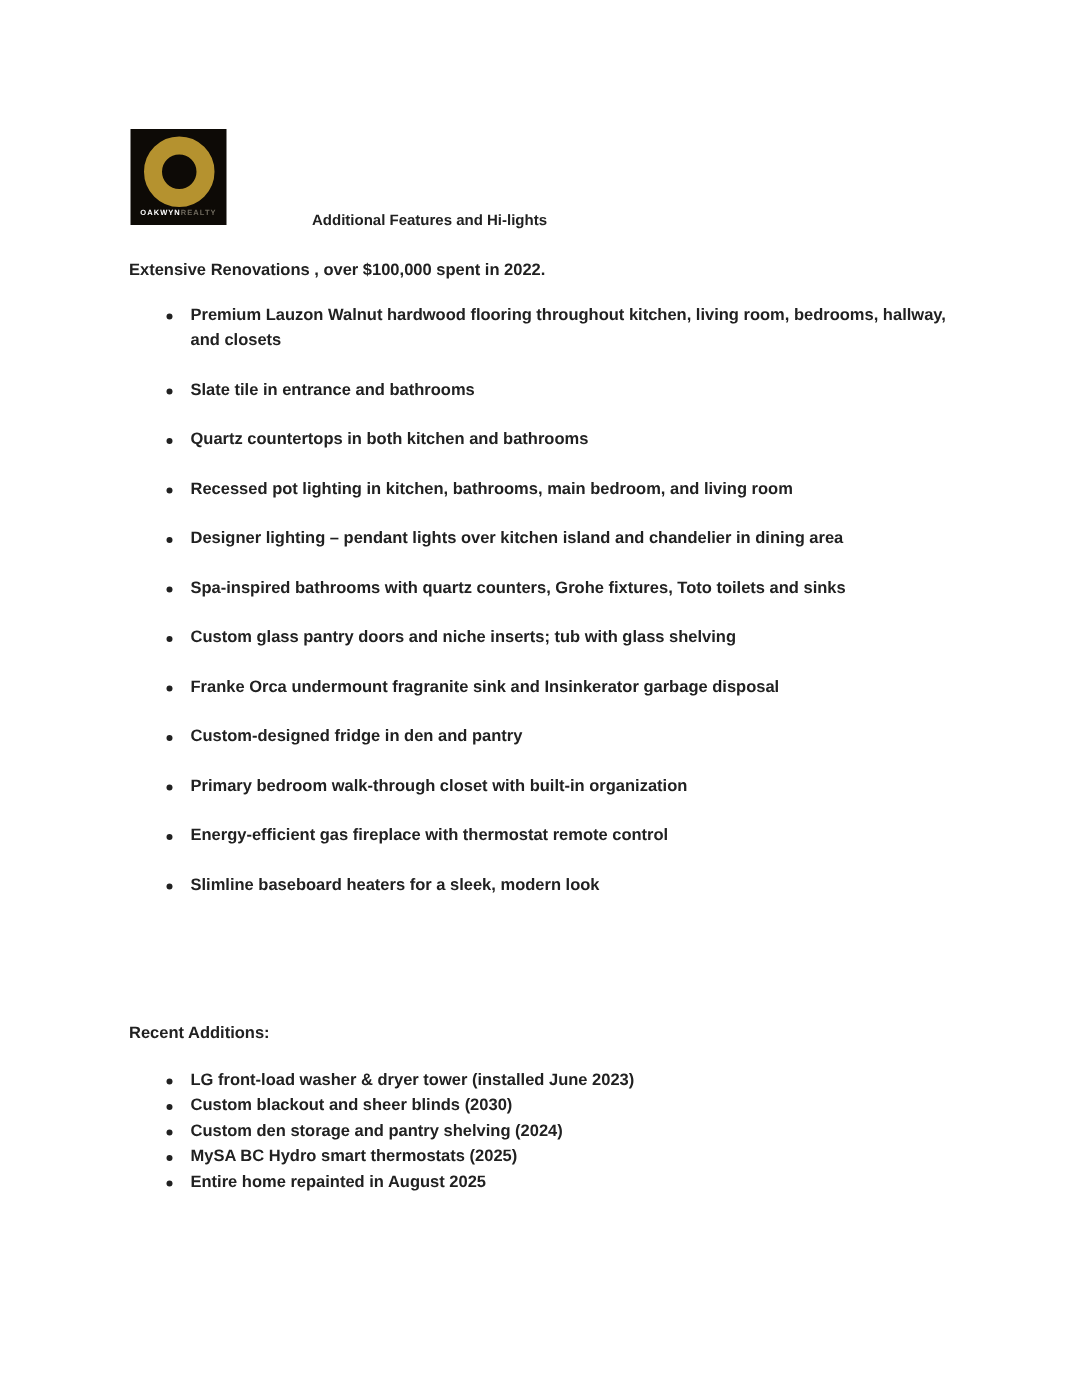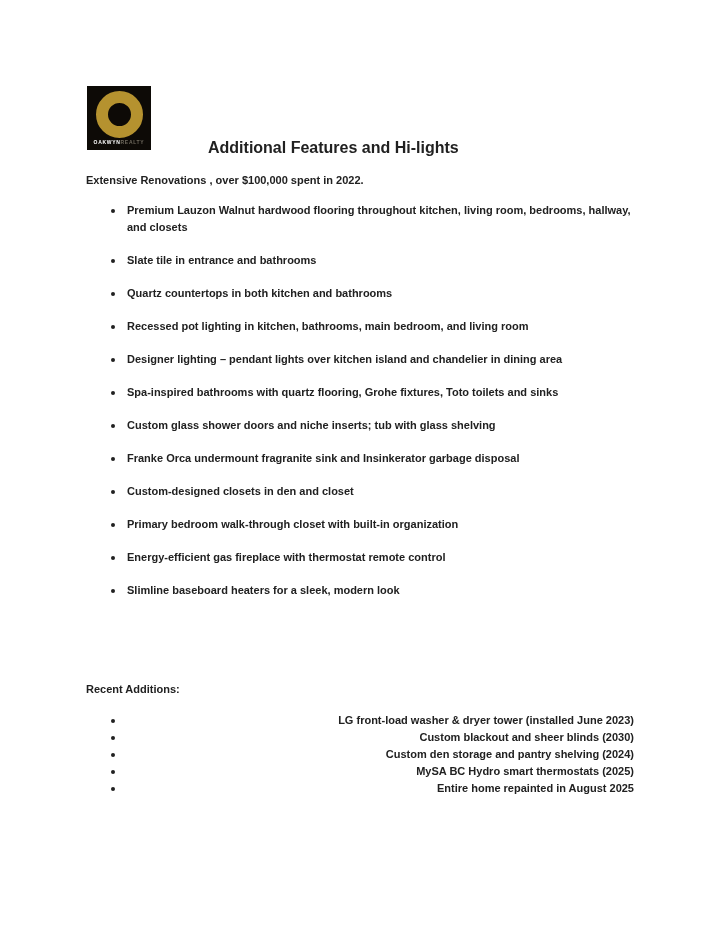--- a/index.html
+++ b/index.html
@@ -46,21 +46,21 @@
     white-space: nowrap;
   }
   .logo .brand-a { color: #ffffff; }
   .logo .brand-b { color: #6f6a5e; }
 
   
   .doc-title {
     position: absolute;
     left: 208px;
     top: 139px;
-    font-size: 16px;
+    font-size: 10px;
     line-height: 17px;
     white-space: nowrap;
   }
   .intro {
     position: absolute;
     left: 86px;
     top: 172px;
     font-size: 11px;
     line-height: 17px;
     white-space: nowrap;
@@ -85,21 +85,20 @@
     font-size: 11px;
     line-height: 17px;
   }
   ul.features-list {
     top: 202px;
     width: 548px; 
   }
   ul.recent-list {
     top: 712px;
     width: 548px;
-    text-align: right;
   }
   ul.bullet-list li {
     position: relative;
   }
   ul.features-list li {
     margin-bottom: 16px;
   }
   ul.recent-list li {
     margin-bottom: 0;
   }
@@ -134,27 +133,27 @@
 
       <li><span>Slate tile in entrance and bathrooms</span></li>
 
       <li><span>Quartz countertops in both kitchen and bathrooms</span></li>
 
       <li><span>Recessed pot lighting in kitchen, bathrooms, main bedroom, and living room</span></li>
 
       <li><span>Designer lighting – pendant lights over kitchen island and chandelier in dining area</span></li>
 
 
-      <li><span>Spa-inspired bathrooms with quartz flooring, Grohe fixtures, Toto toilets and sinks</span></li>
+      <li><span>Spa-inspired bathrooms with quartz counters, Grohe fixtures, Toto toilets and sinks</span></li>
 
-      <li><span>Custom glass shower doors and niche inserts; tub with glass shelving</span></li>
+      <li><span>Custom glass pantry doors and niche inserts; tub with glass shelving</span></li>
 
       <li><span>Franke Orca undermount fragranite sink and Insinkerator garbage disposal</span></li>
 
-      <li><span>Custom-designed closets in den and closet</span></li>
+      <li><span>Custom-designed fridge in den and pantry</span></li>
 
       <li><span>Primary bedroom walk-through closet with built-in organization</span></li>
 
       <li><span>Energy-efficient gas fireplace with thermostat remote control</span></li>
 
       <li><span>Slimline baseboard heaters for a sleek, modern look</span></li>
     </ul>
 
   <div class="section-heading">Recent Additions:</div>
 

